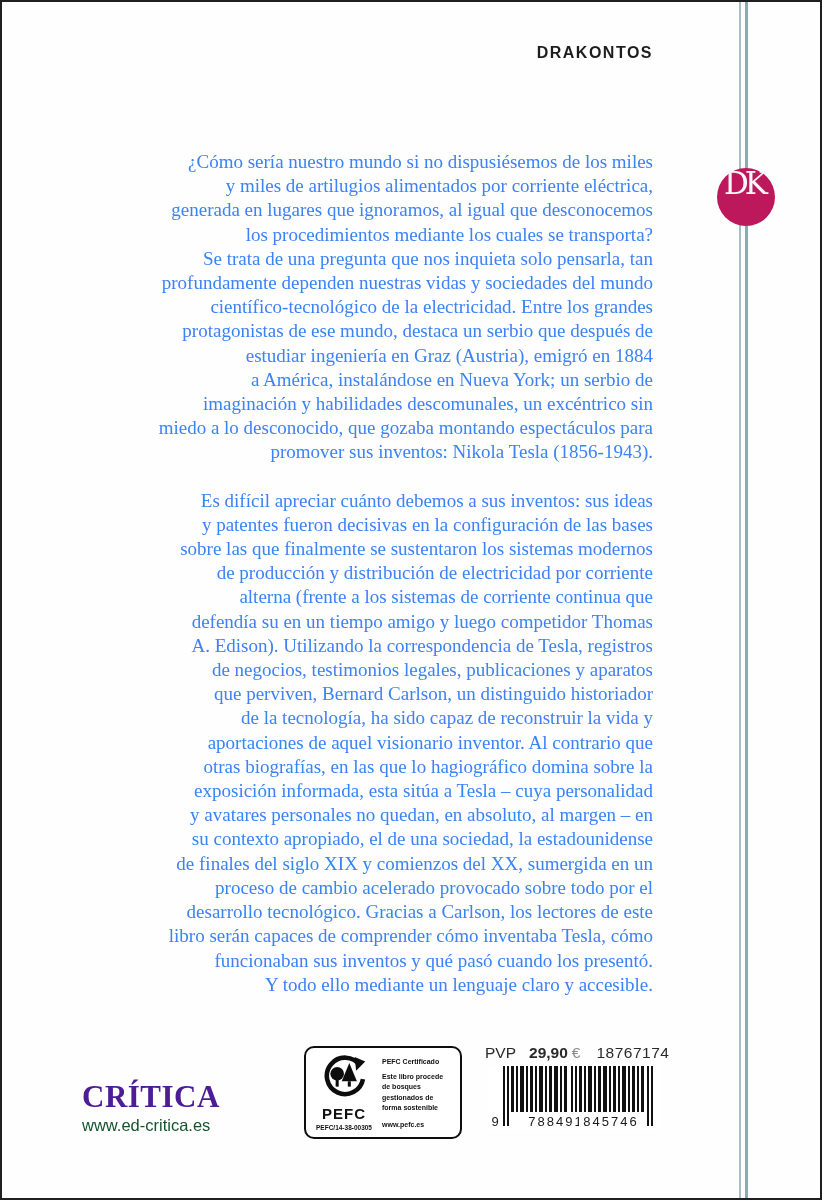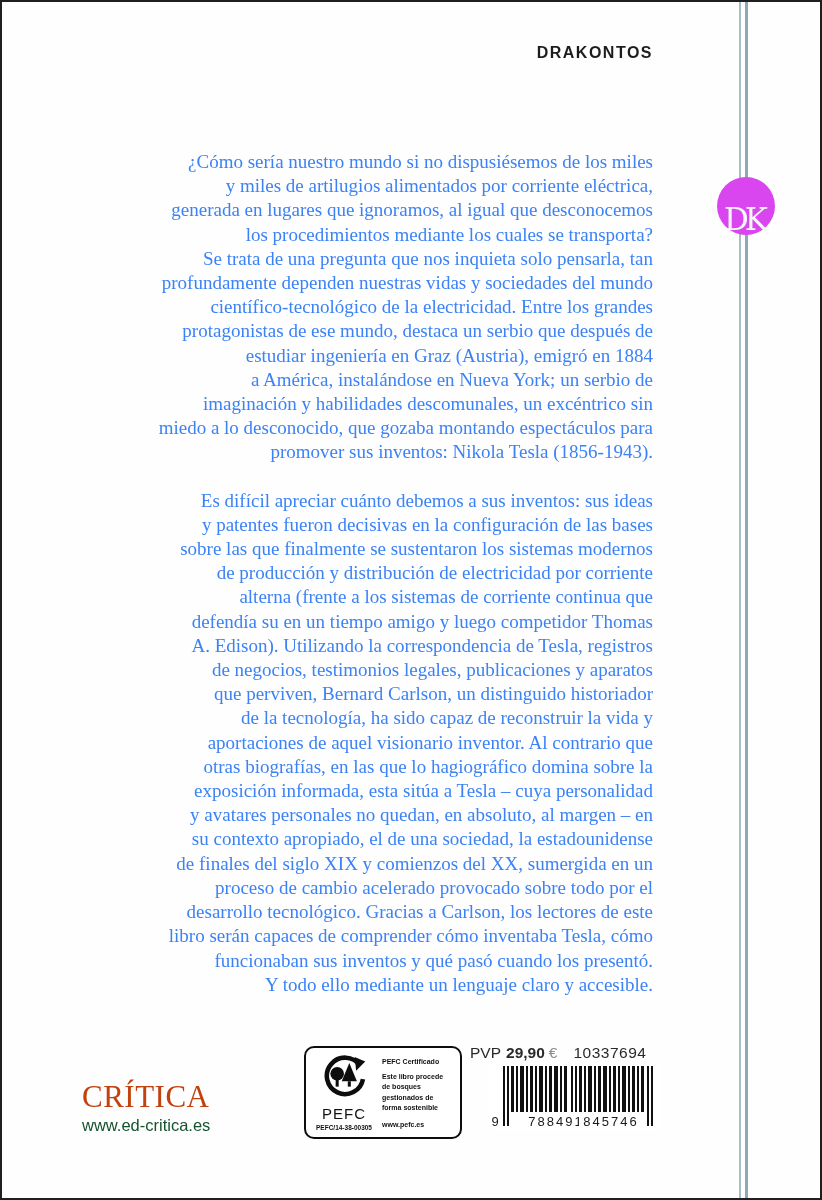--- a/index.html
+++ b/index.html
@@ -18,72 +18,72 @@
   .vline-2{left:743px;width:3px;background:#8ea8b4;}
 
   .collection{
     position:absolute;top:42px;right:167px;
     font-family:"Liberation Sans",sans-serif;
     font-weight:bold;font-size:16px;letter-spacing:1.5px;
     color:#1d1d1d;
     padding-left:7px;
   }
   .dk-badge{
-    position:absolute;left:715px;top:175px;z-index:2;
+    position:absolute;left:715px;top:166px;z-index:2;
     width:58px;height:58px;border-radius:50%;
-    background:#d946ef;
-    display:flex;align-items:flex-end;justify-content:center;
+    background:#be185d;
+    display:flex;align-items:flex-start;justify-content:center;
   }
   .dk-badge span{
     font-family:"DejaVu Serif",serif;
     color:#f4f6f7;font-size:31px;letter-spacing:-4px;
     padding-right:4px;line-height:1;
   }
   .blurb{
     position:absolute;left:90px;right:167px;top:148px;
     text-align:right;
     font-size:19px;line-height:24.2px;color:#3b82f6;
   }
   .para{white-space:pre-line;margin:0 0 24px 0;}
 
   
   .critica{
     position:absolute;left:80px;top:1078px;
-    font-family:"Liberation Serif",serif;font-weight:normal;
-    font-size:31px;letter-spacing:0.5px;color:#c2410c;line-height:1.1;
+    font-family:"Liberation Serif",serif;font-weight:bold;
+    font-size:31px;letter-spacing:0.5px;color:#4c1d95;line-height:1.1;
   }
   .critica-url{
     position:absolute;left:80px;top:1114px;
     font-family:"Liberation Sans",sans-serif;
     font-size:16.5px;color:#14532d;
   }
   .pefc-box{
     position:absolute;left:302px;top:1044px;
     width:158px;height:93px;box-sizing:border-box;
     border:2.5px solid #0d0d0d;border-radius:10px;
     background:#fff;
     display:flex;align-items:stretch;
     padding:5px 6px;
     font-family:"Liberation Sans",sans-serif;color:#111;
   }
   .pefc-left{width:64px;display:flex;flex-direction:column;align-items:center;justify-content:center;}
-  .pefc-word{font-weight:normal;font-size:15px;letter-spacing:1px;line-height:1;margin-top:8px;}
+  .pefc-word{font-weight:bold;font-size:15px;letter-spacing:1px;line-height:1;margin-top:8px;}
   .pefc-code{font-size:6.5px;font-weight:bold;margin-top:3px;white-space:nowrap;}
   .pefc-right{flex:1;padding-left:6px;display:flex;flex-direction:column;justify-content:center;}
   .pefc-title{font-size:7px;font-weight:bold;margin-bottom:7px;}
   .pefc-desc{font-size:7px;font-weight:bold;line-height:1.5;margin-bottom:7px;width:66px;}
   .pefc-url{font-size:7px;font-weight:bold;}
 
   .price-row{
-    position:absolute;left:468px;top:1042px;width:176px;
+    position:absolute;left:483px;top:1042px;width:176px;
     font-family:"Liberation Sans",sans-serif;font-size:15.5px;color:#2a2a2a;
     display:flex;align-items:flex-start;white-space:nowrap;
   }
   .price-label{margin-right:5px;}
-  .price-amount{font-weight:bold;}
+  .price-amount{font-weight:bold;margin-left:8px;}
   .price-cur{color:#8a8a8a;margin-left:4px;}
   .price-code{margin-left:16px;letter-spacing:0.5px;}
 
   .barcode{
     position:absolute;left:487px;top:1064px;width:172px;height:64px;
     background:#fff;
   }
   .barcode svg{position:absolute;left:0;top:0;}
   .ean-group{
     position:absolute;top:46px;height:16px;
@@ -170,21 +170,21 @@
       <div class="pefc-title">PEFC Certificado</div>
       <div class="pefc-desc">Este libro procede de bosques gestionados de forma sostenible</div>
       <div class="pefc-url">www.pefc.es</div>
     </div>
   </div>
 
   <div class="price-row">
     <span class="price-label">PVP</span>
     <span class="price-amount">29,90</span>
     <span class="price-cur">€</span>
-    <span class="price-code">10337694</span>
+    <span class="price-code">18767174</span>
   </div>
 
   <div class="barcode">
     <svg width="172" height="62" viewBox="0 0 172 62" aria-hidden="true">
 
       <rect x="14" y="0" width="2" height="60" fill="#111"></rect>
         <rect x="18" y="0" width="2" height="60" fill="#111"></rect>
 
       <rect x="22" y="0" width="3" height="46" fill="#111"></rect>
         <rect x="27" y="0" width="2" height="46" fill="#111"></rect>

